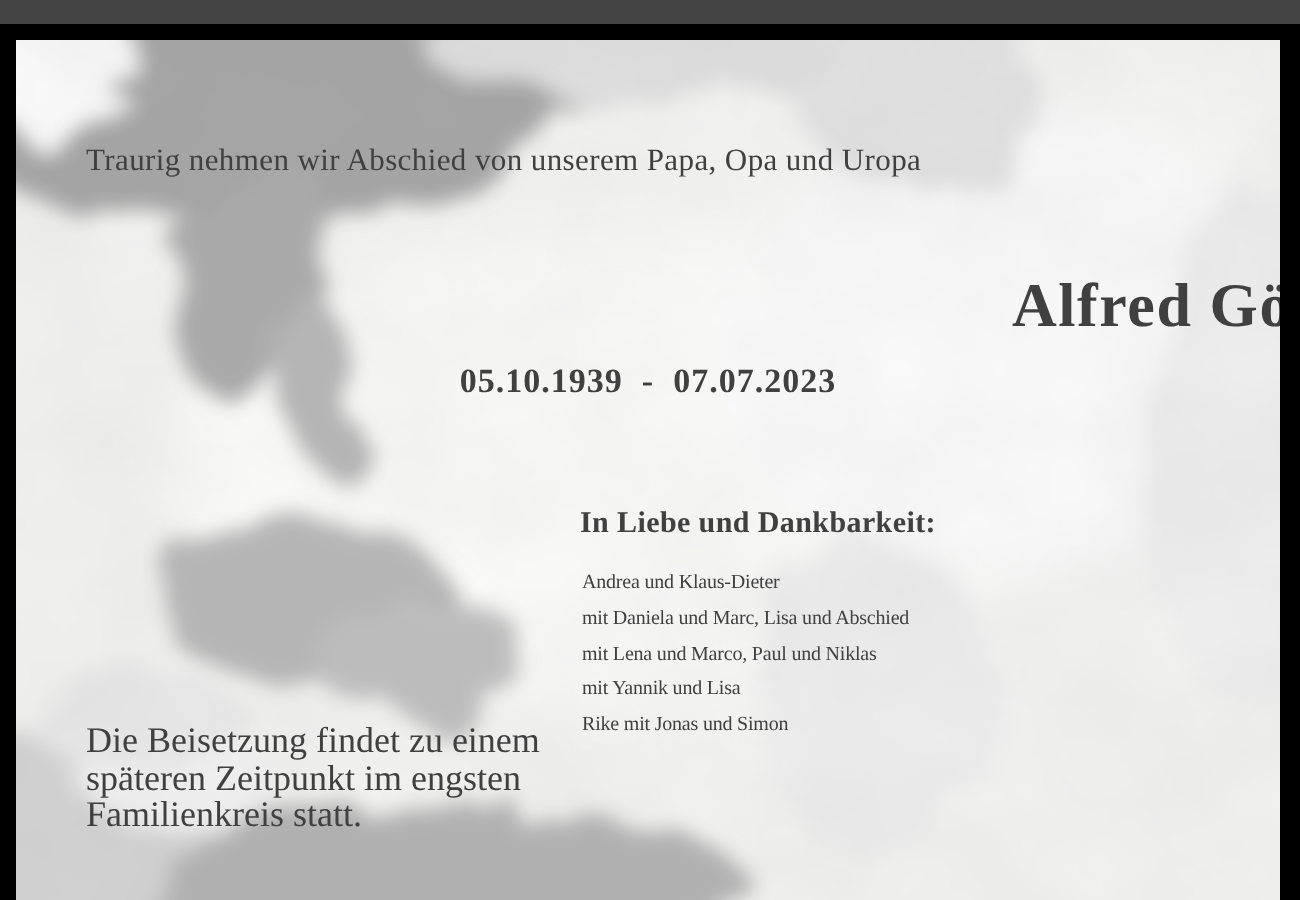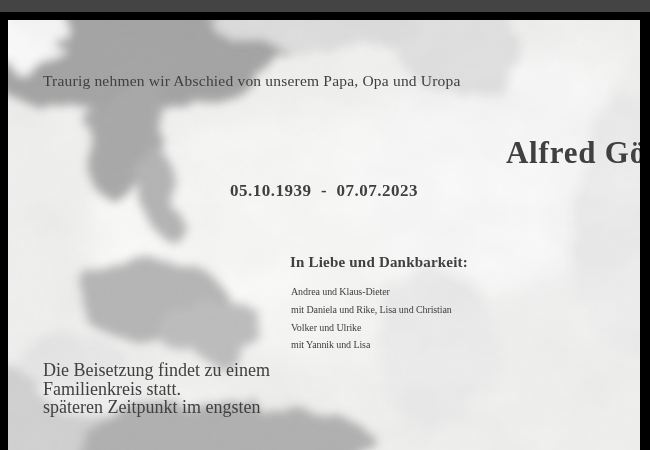--- a/index.html
+++ b/index.html
@@ -118,25 +118,26 @@
     <div class="txt intro">Traurig nehmen wir Abschied von unserem Papa, Opa und Uropa</div>
 
     <div class="txt name-wrap">Alfred Gölz</div>
 
     <div class="txt dates-wrap">05.10.1939  -  07.07.2023</div>
 
     <div class="txt tribute-heading">In Liebe und Dankbarkeit:</div>
 
     <div class="txt family-list">
       <div>Andrea und Klaus-Dieter</div>
-      <div>mit Daniela und Rike, Lisa und Christian</div>
-      <div>Volker und Ulrike</div>
+      <div>mit Daniela und Marc, Lisa und Abschied</div>
+      <div>mit Lena und Marco, Paul und Niklas</div>
       <div>mit Yannik und Lisa</div>
+      <div>Rike mit Jonas und Simon</div>
     </div>
 
     <div class="txt funeral-note">
       <div>Die Beisetzung findet zu einem</div>
+      <div>späteren Zeitpunkt im engsten</div>
       <div>Familienkreis statt.</div>
-      <div>späteren Zeitpunkt im engsten</div>
     </div>
 
   </div>
 </div>
 
 </body></html>

